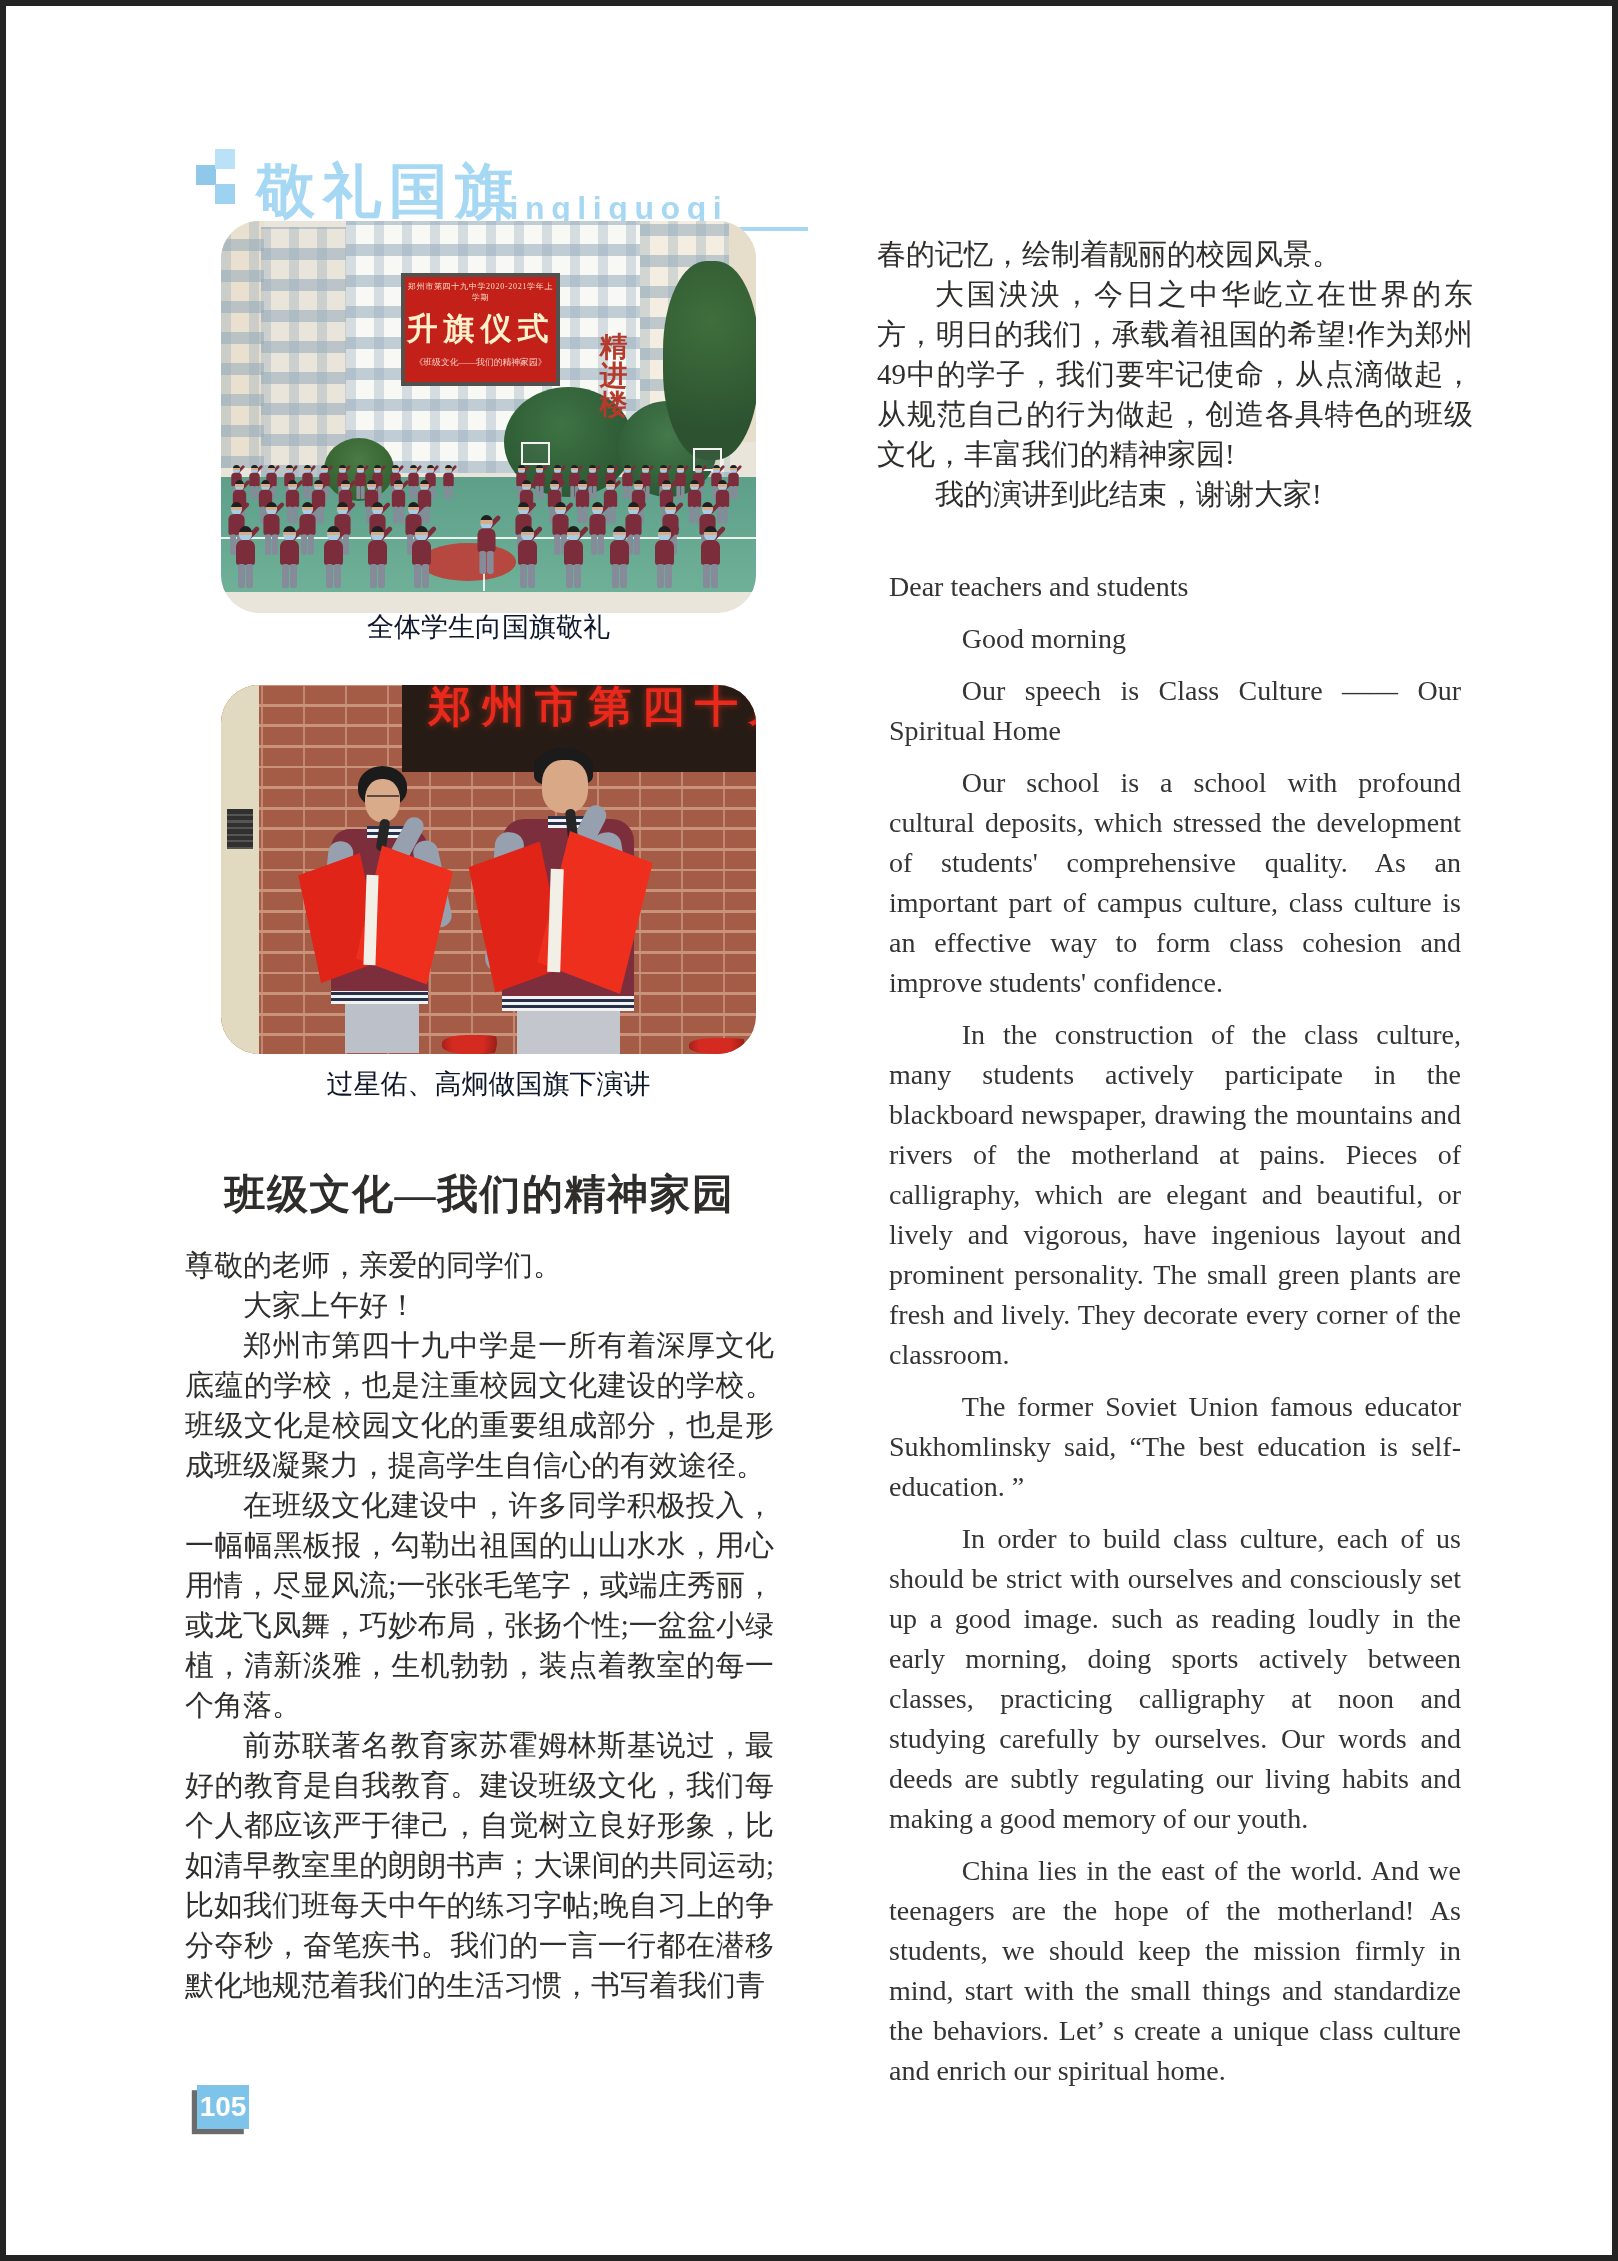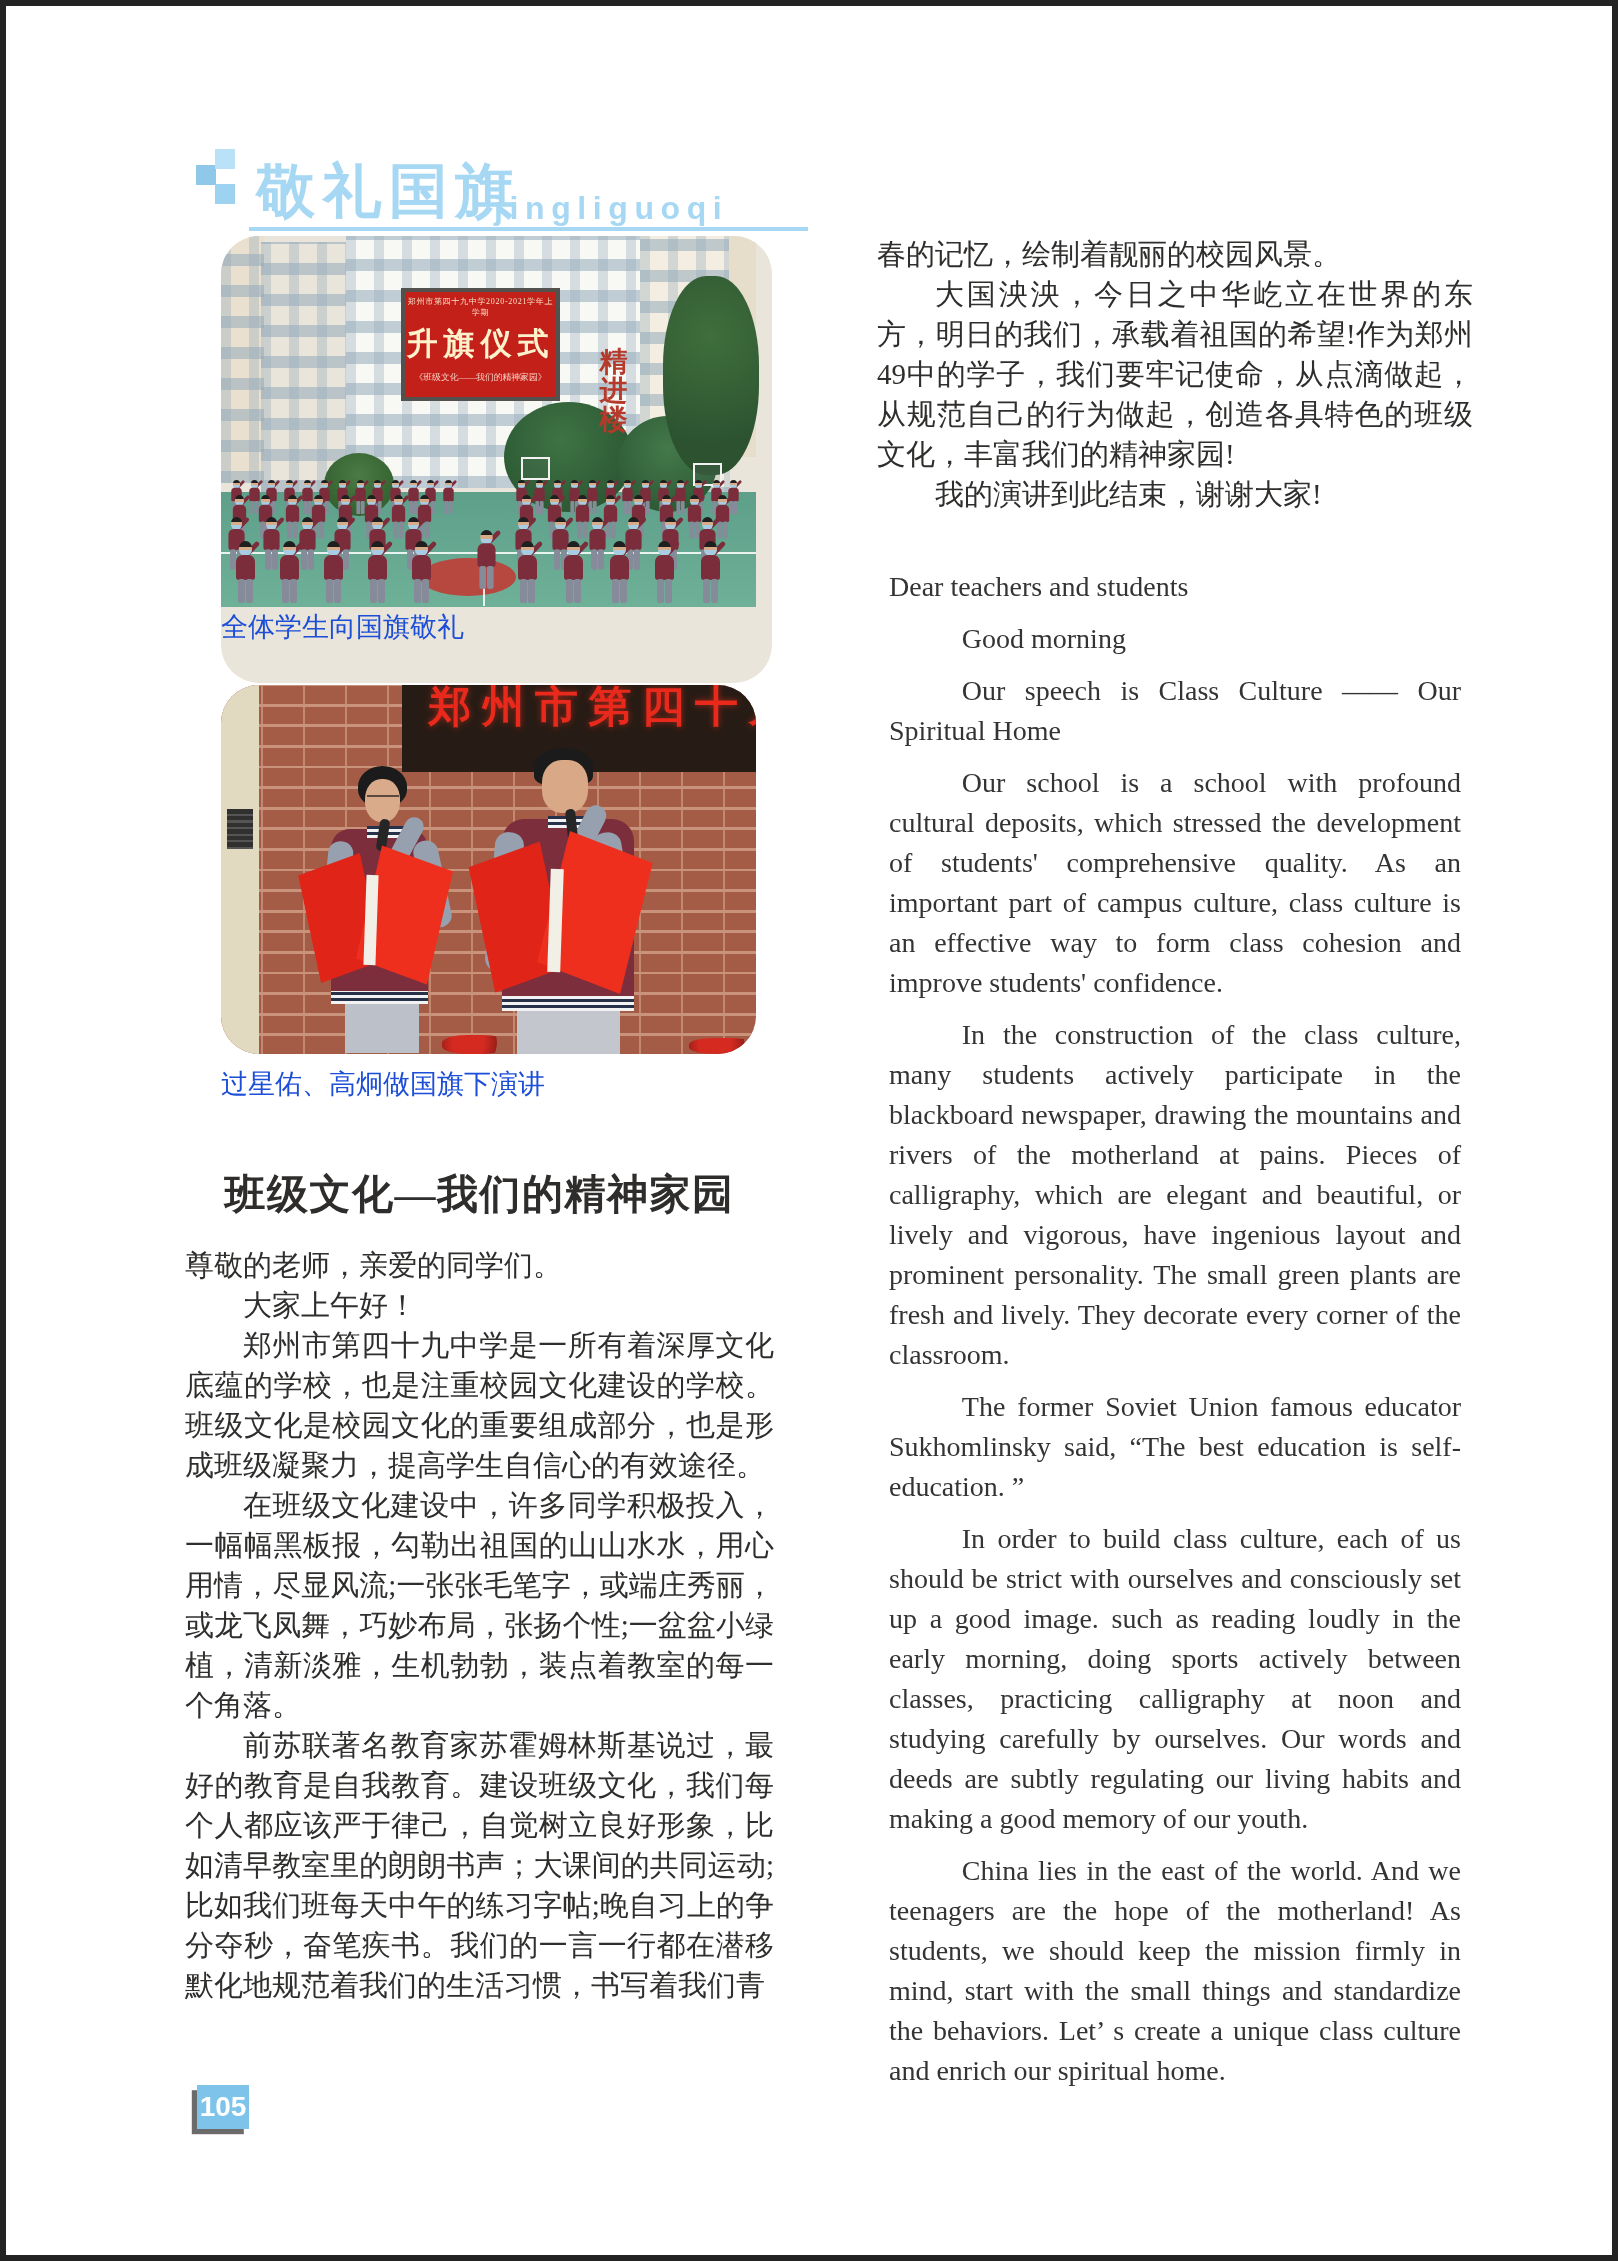--- a/index.html
+++ b/index.html
@@ -14,21 +14,21 @@
   
   .hd-sq{width:20px;height:20px;}
   .hd-title{left:256px;top:152px;font-family:"Liberation Sans",sans-serif;font-weight:700;
             font-size:59px;letter-spacing:7.4px;color:#a6d8f3;}
   .hd-pinyin{left:494px;top:190px;font-family:"Liberation Sans",sans-serif;font-weight:600;
              font-size:32px;letter-spacing:6.6px;color:#a6d8f3;}
   .hd-line{left:249px;top:227px;width:559px;height:4.4px;background:#a6d8f3;}
 
   
   .photo{left:221px;width:535px;overflow:hidden;border-radius:38px;background:#e9e5da;}
-  #photo1{top:236px;height:447px;padding-left:16px;}
+  #photo1{top:221px;height:392px;}
   #photo2{top:685px;height:369px;}
 
   
   .p1-bldg{background:#f1ebdd;}
   .win-grid{background:
      repeating-linear-gradient(0deg, rgba(148,170,186,.55) 0 11.8px, transparent 11.8px 31px),
      repeating-linear-gradient(90deg, rgba(148,170,186,.35) 0 10.3px, transparent 10.3px 28px);}
   .p1-screen{left:180px;top:52px;width:159px;height:113px;background:#c3201a;border:4.4px solid #53514d;
              box-sizing:border-box;text-align:center;color:#fff;z-index:4;padding-top:4.4px;}
   .p1-screen .s1{font-size:8px;color:#f7e0c4;letter-spacing:0.7px;}
@@ -64,22 +64,22 @@
      text-shadow:0 0 5.9px rgba(255,50,30,.55);}
   .skin{background:#d9ab8a;} .hair{background:#1b1b1b;} .jacket{background:#7c2e3d;}
   .sleeve{background:#97a0ae;} .mic{background:#262626;border-radius:4.4px;}
   .stripes{background:repeating-linear-gradient(0deg,#f2f2f2 0 2.9px,#27324a 2.9px 5.9px);}
   .folder{background:#e02418;} .folder.r2{background:#ef2f1d;}
   .pages{background:#f2efe6;}
   .pants{background:#bcc0c9;}
   .flower{background:radial-gradient(circle at 40% 40%, #d42a20 0 40%, #9c1f18 70%, transparent 72%);}
 
   
-  .caption{left:221px;width:535px;text-align:left;font-family:"Liberation Sans",sans-serif;
-           font-size:27px;color:#1d4ed8;z-index:5;}
+  .caption{left:221px;width:535px;text-align:center;font-family:"Liberation Sans",sans-serif;
+           font-size:27px;color:#0f172a;z-index:5;}
   #caption1{top:609px;} #caption2{top:1066px;}
   .art-title{left:185px;top:1167px;width:589px;text-align:center;font-size:41px;font-weight:700;
              color:#2e2d2b;letter-spacing:1.5px;}
   .cn-col{text-align:justify;font-size:29px;line-height:40px;color:#2f2e2c;}
   .cn-col p{margin:0;text-indent:2em;}
   .cn-col p:first-child{text-indent:0;}
   #cn-left{left:185px;top:1245px;width:589px;}
   #right-col{left:877px;top:234px;width:596px;}
   .en-col{text-align:justify;font-size:28px;line-height:40px;color:#343434;margin-top:53px;}
   .en-col p{margin:12px;text-indent:2.6em;}

